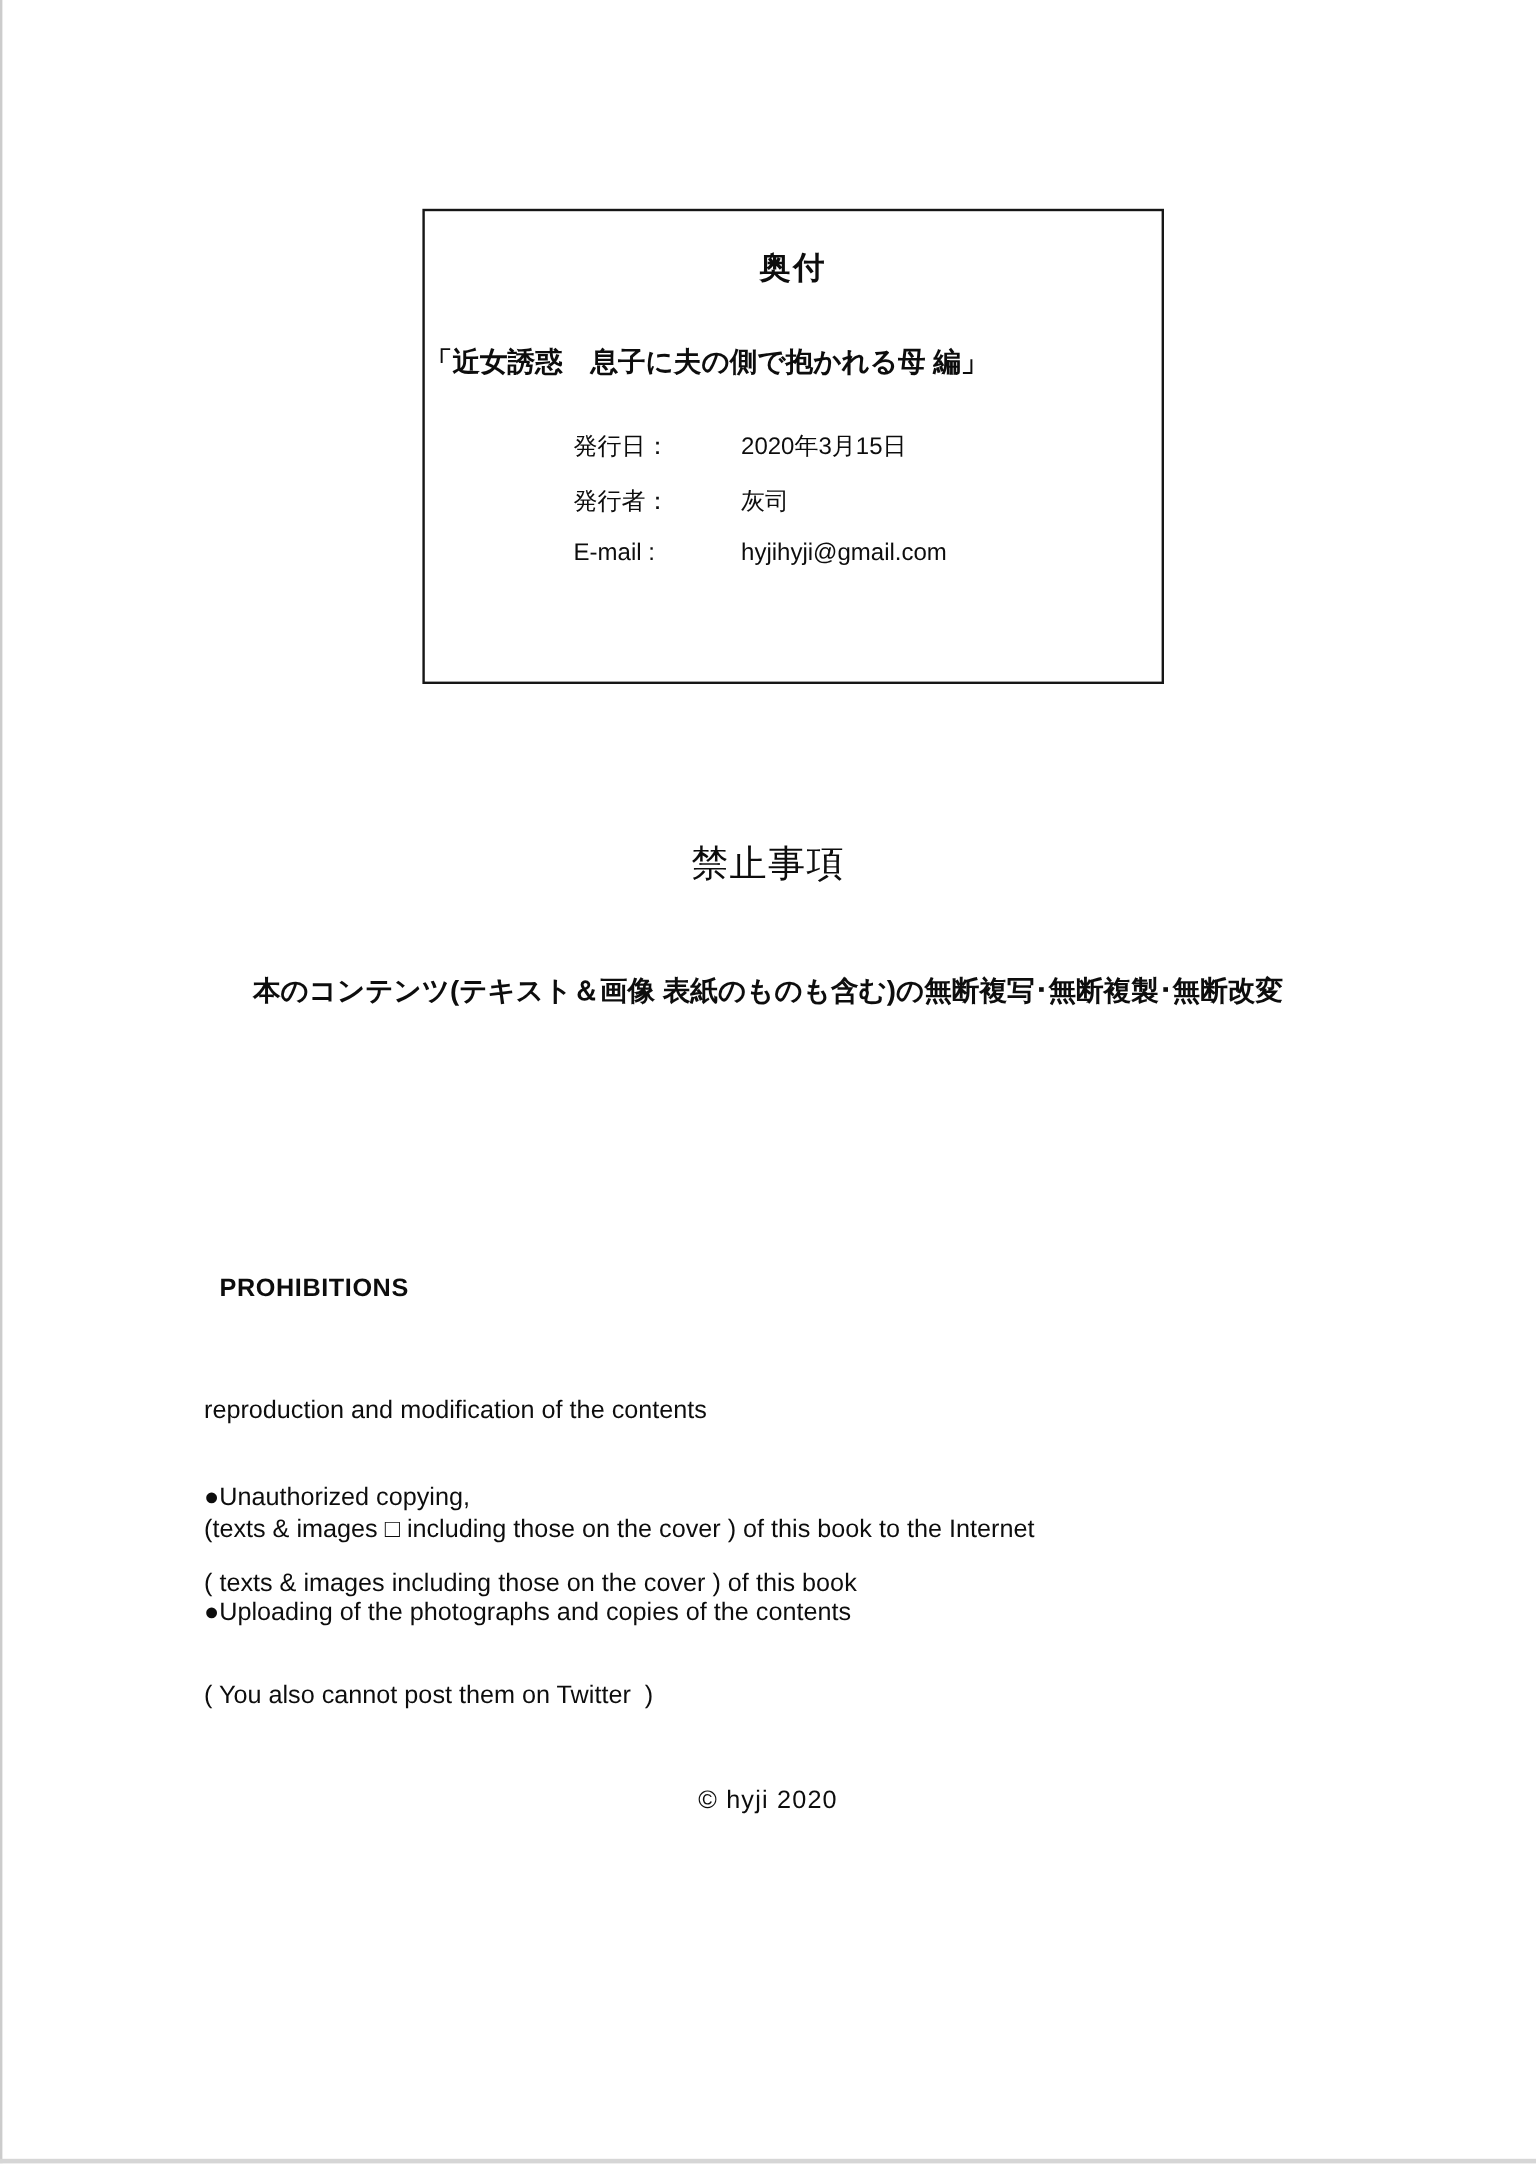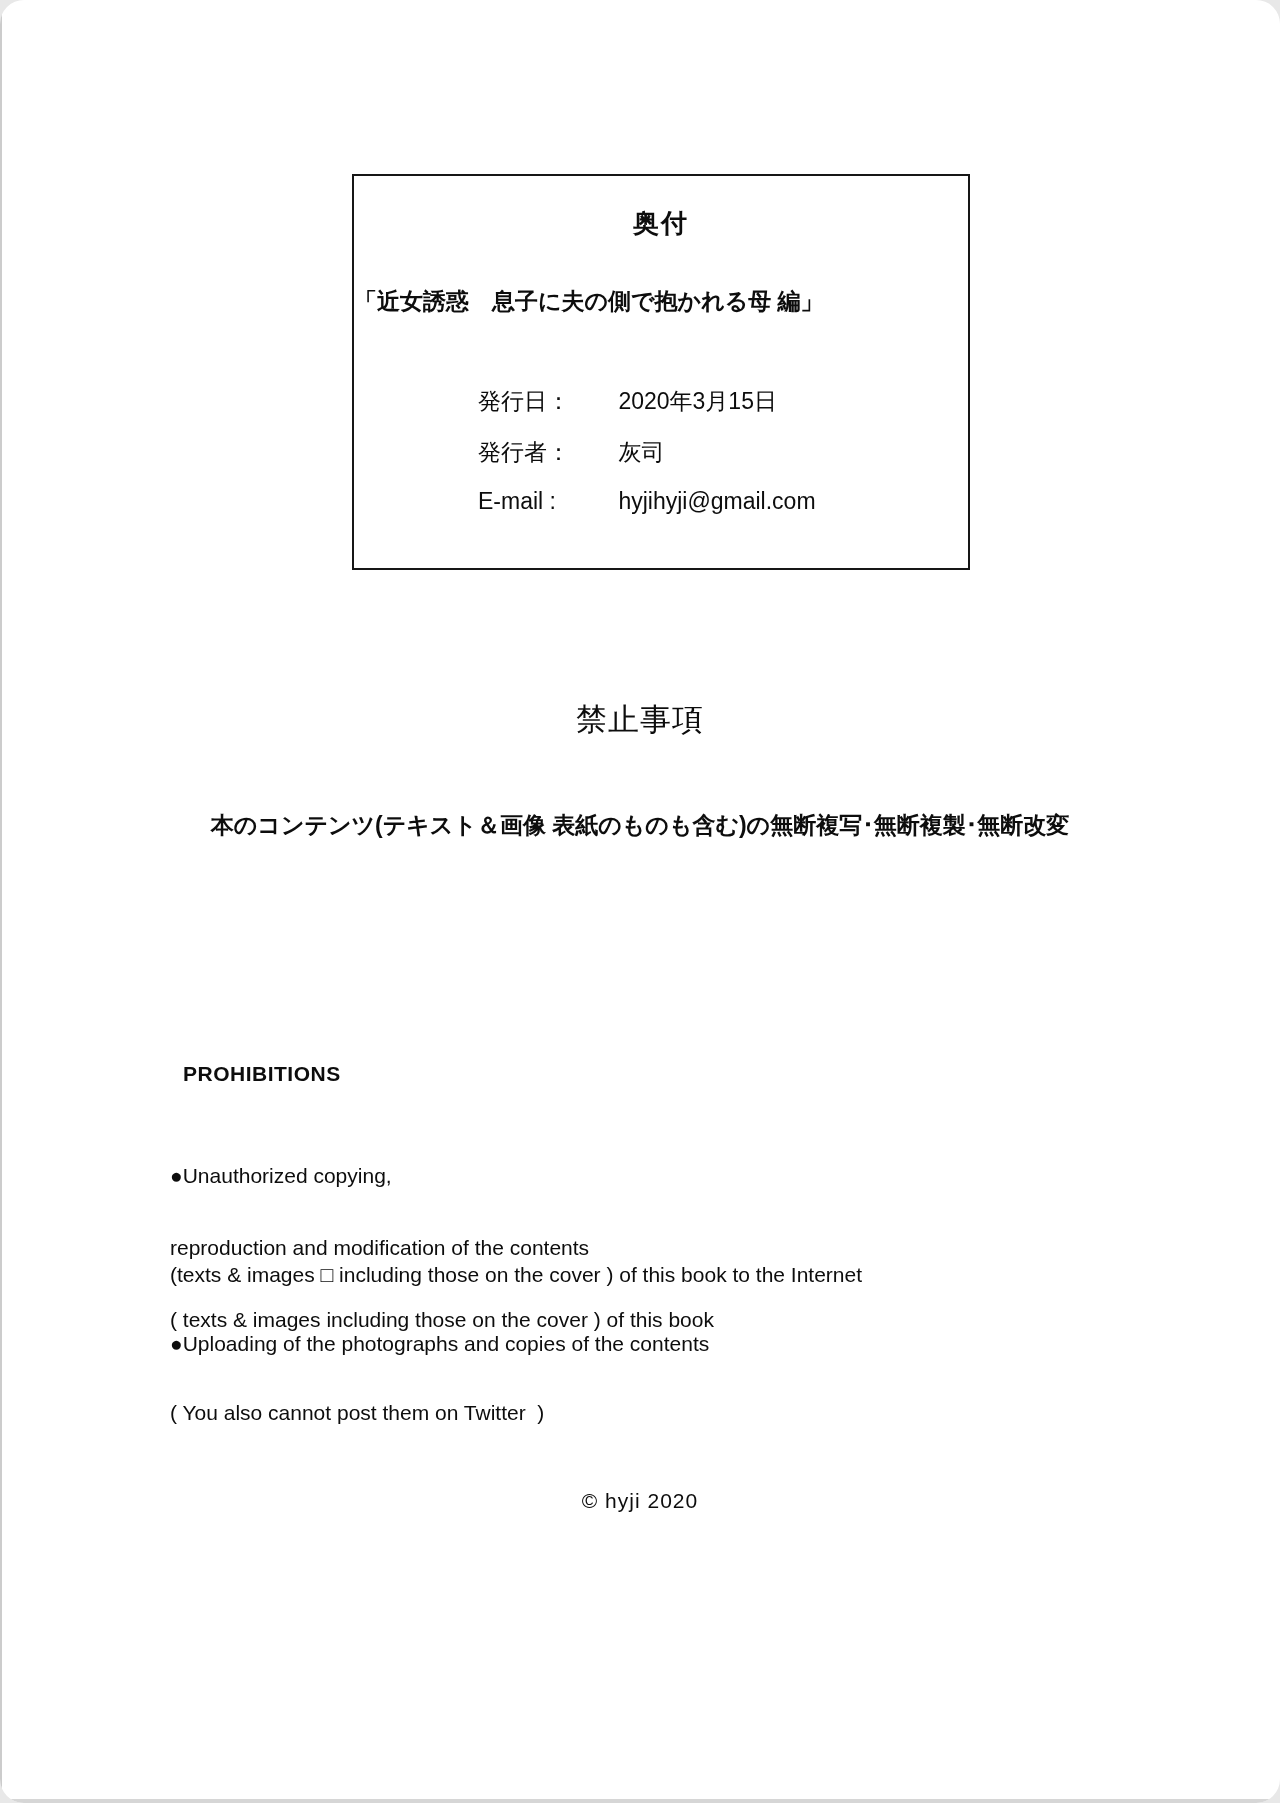--- a/index.html
+++ b/index.html
@@ -4,21 +4,20 @@
 <style>
   html,body { margin:0; padding:0; background:#e8e8e8; }
   .page {
     position:relative;
     width:1280px; height:1803px;
     margin:0 auto;
     background:#ffffff;
     color:#0d0d0d;
     font-family:"Liberation Sans", sans-serif;
     overflow:hidden;
-    border-radius:24px;
   }
   
   .scan-edge-left   { position:absolute; left:0; top:0; width:2px; height:100%; background:#cccccc; }
   .scan-edge-bottom { position:absolute; left:0; top:1799px; width:100%; height:4px; background:#d6d6d6; }
 
   
   .colophon-box {
     position:absolute; left:352px; top:174px;
     width:618px; height:396px;
     border:2px solid #161616;
@@ -28,21 +27,21 @@
     position:absolute; top:30px; left:0; width:100%;
     text-align:center; font-size:26px; font-weight:600;
     letter-spacing:2px;
   }
   .colophon-title {
     position:absolute; top:110px; left:0; width:100%;
     text-align:left; font-size:23px; font-weight:600;
     white-space:nowrap;
   }
   .colophon-fields { position:absolute; left:124px; top:182px; }
-  .field-row  { font-size:23px; height:23px; margin-bottom:23px; white-space:nowrap;margin-top:28px; }
+  .field-row  { font-size:20px; height:23px; margin-bottom:23px; white-space:nowrap; }
   .field-label { display:inline-block; width:134px; }
   .field-value { display:inline-block; }
 
   
   .ja-heading {
     position:absolute; top:699px; left:0; width:100%;
     text-align:center; font-size:31px; font-weight:400;
     letter-spacing:1px;
   }
   .ja-item1 {
@@ -105,22 +104,22 @@
   </div>
 
   <div class="ja-heading">禁止事項</div>
 
   <div class="ja-item1">本のコンテンツ(テキスト＆画像 表紙のものも含む)の無断複写･無断複製･無断改変</div>
 
 
   <div class="en-heading mono">PROHIBITIONS</div>
 
   <div class="en-item1 mono">
+    <div>reproduction and modification of the contents</div>
     <div>●Unauthorized copying,</div>
-    <div>reproduction and modification of the contents</div>
     <div>( texts &amp; images including those on the cover ) of this book</div>
   </div>
 
   <div class="en-item2 mono">
     <div>(texts &amp; images □ including those on the cover ) of this book to the Internet</div>
     <div>●Uploading of the photographs and copies of the contents</div>
     <div>( You also cannot post them on Twitter  )</div>
   </div>
 
   <div class="copyright mono">© hyji 2020</div>

